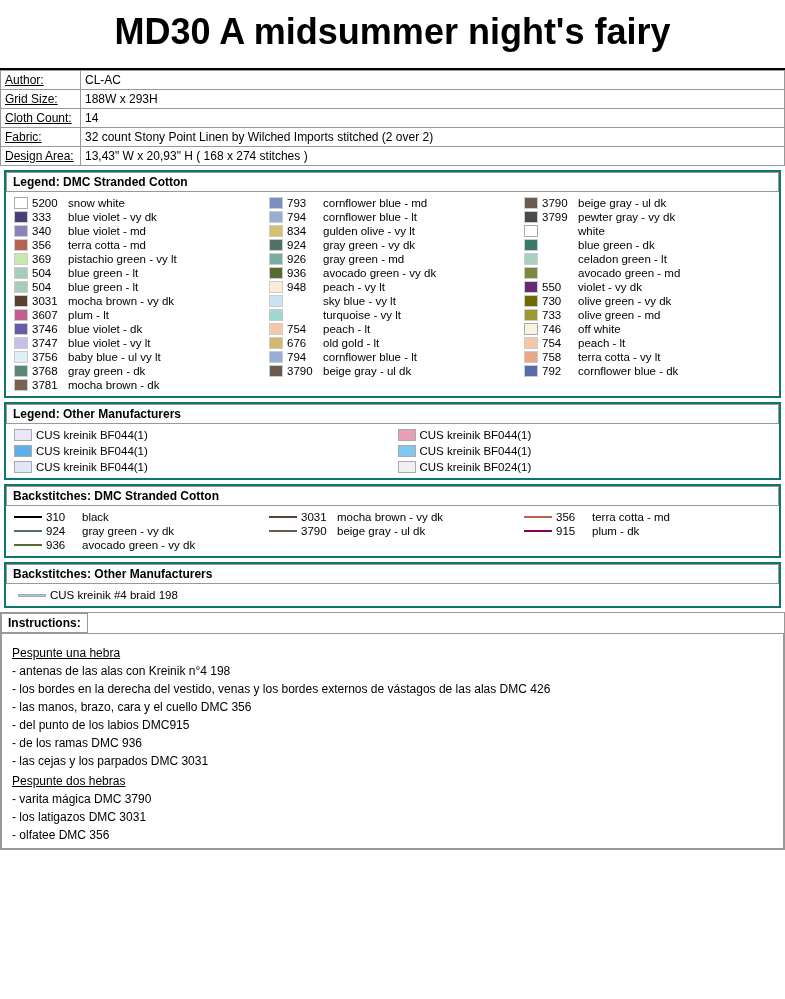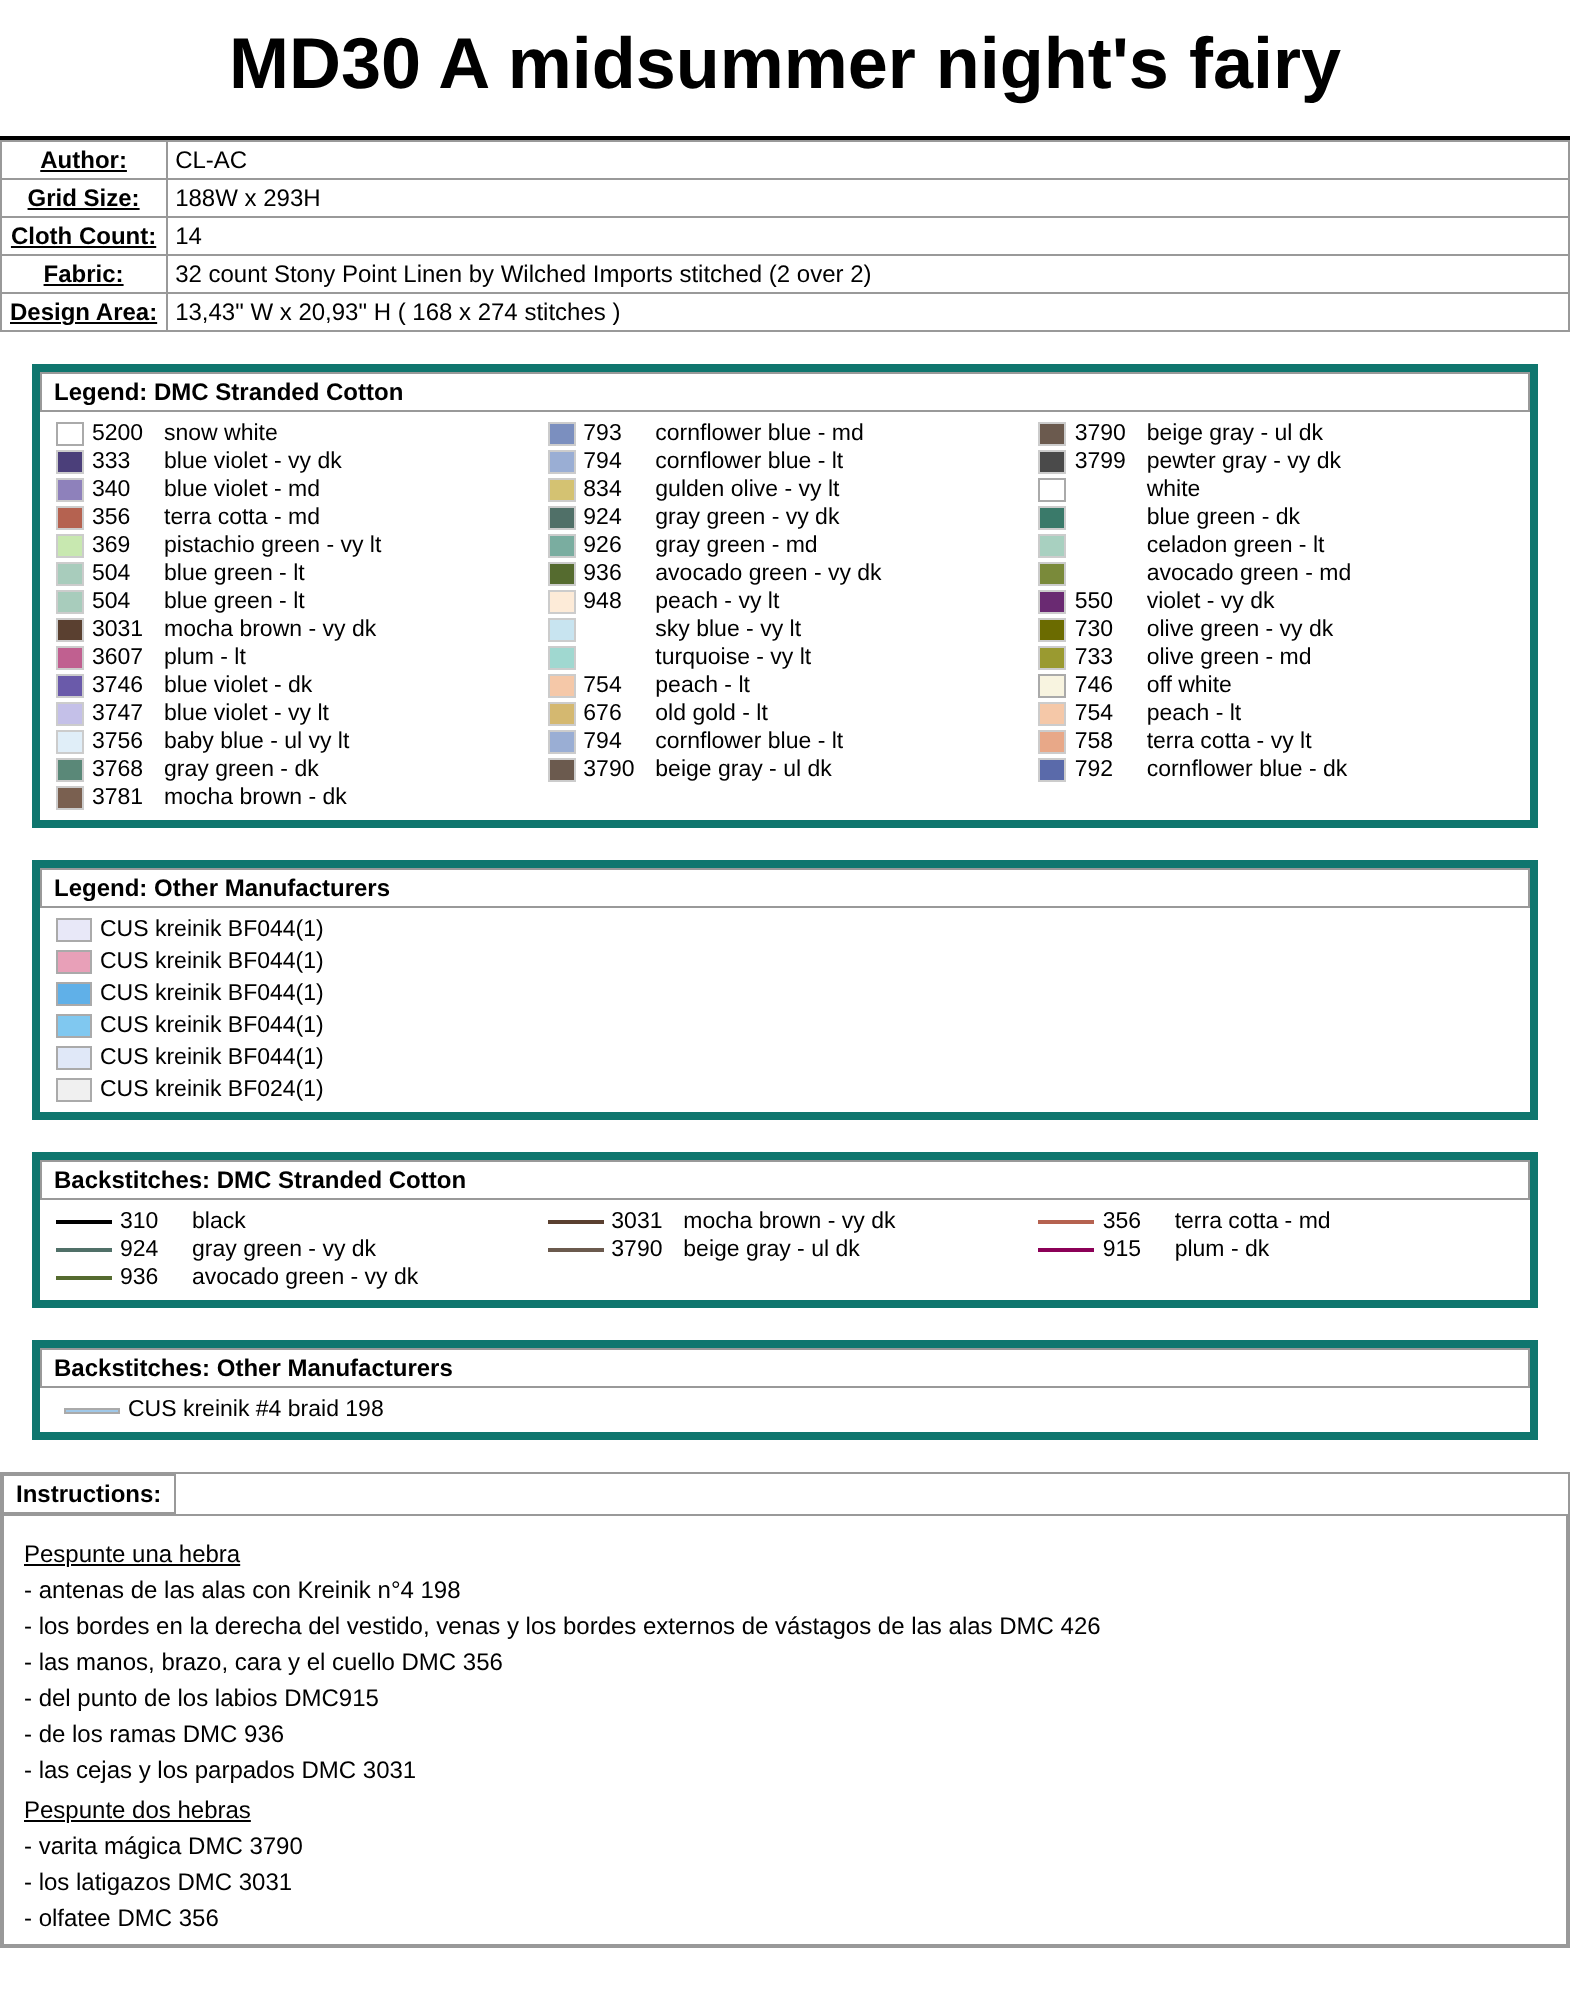--- a/index.html
+++ b/index.html
@@ -25,37 +25,36 @@
       border-collapse: collapse;
       border: 1px solid #999;
       margin: 0;
     }
     .info-table td {
       padding: 2px 4px;
       border: 1px solid #999;
       vertical-align: top;
     }
     .info-table .label {
-      font-weight: bold;
+      font-weight: normal;
       text-decoration: underline;
       white-space: nowrap;
       width: 80px;
-      text-align: center;
     }
     .section-header {
       background: #fff;
       border: 1px solid #999;
       padding: 2px 6px;
       font-weight: bold;
       font-size: 12px;
       margin: 0;
     }
     .section-box {
-      border: 4px solid #0f766e;
-      margin: 16px;
+      border: 2px solid #0f766e;
+      margin: 4px;
     }
     .legend-dmc {
       padding: 4px;
     }
     .legend-grid {
       display: grid;
       grid-template-columns: repeat(3, 1fr);
       gap: 0;
     }
     .legend-item {
@@ -75,21 +74,21 @@
     .dmc-num {
       margin-right: 4px;
       min-width: 32px;
       font-size: 11.5px;
     }
     .legend-other {
       padding: 4px;
     }
     .legend-other-grid {
       display: grid;
-      grid-template-columns: repeat(1, 1fr);
+      grid-template-columns: repeat(2, 1fr);
       gap: 2px;
     }
     .other-item {
       display: flex;
       align-items: center;
       padding: 1px 4px;
       font-size: 11.5px;
     }
     .other-swatch {
       width: 18px;

